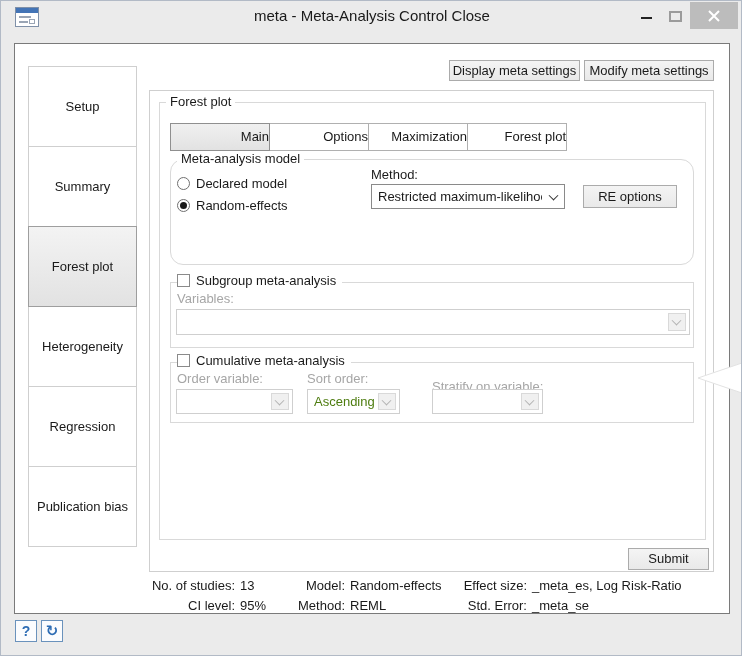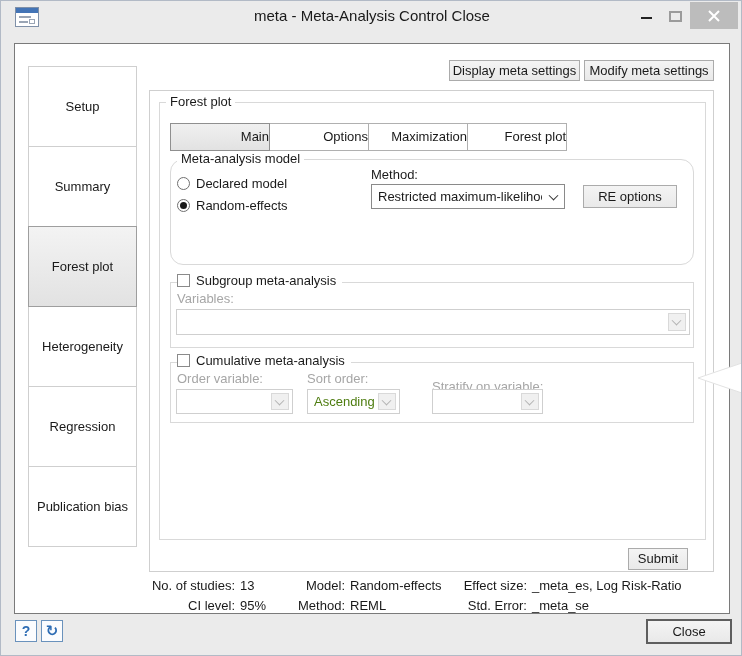--- a/index.html
+++ b/index.html
@@ -70,21 +70,21 @@
   .arrow-box { position:absolute; right:3px; top:3px; bottom:3px; width:18px; background:#f0f0f0; border:1px solid #d9d9d9; }
   .arrow-box .chev { right:5px; border-color:#b3b3b3; }
 
   .field-label { position:absolute; white-space:nowrap; }
   .gray-label { color:#a6a6a6; }
 
   
   .check-head { position:absolute; top:-10px; left:6px; background:#fff; padding:0 6px 0 0; display:flex; align-items:center; }
   .checkbox { width:13px; height:13px; border:1px solid #8a8a8a; background:#fff; margin-right:6px; flex:0 0 auto; }
 
-  .submit-btn { position:absolute; left:478px; top:457px; width:60px; height:22px; line-height:20px; }
+  .submit-btn { position:absolute; left:478px; top:457px; width:81px; height:22px; line-height:20px; }
 
   
   .status-cell { position:absolute; white-space:nowrap; }
   .lbl-r { text-align:right; }
 
   
   .sq-btn { position:absolute; top:619px; width:22px; height:22px; border:1px solid #6a92bc; background:#fbfcfe;
             display:flex; align-items:center; justify-content:center; color:#2d6cb4; font-weight:bold; }
   .help-btn { left:14px; font-size:14px; }
   .refresh-btn { left:40px; font-size:15px; font-family:"DejaVu Sans",sans-serif; }
@@ -236,19 +236,18 @@
       <span class="status-cell" style="left:335px; top:554px;">REML</span>
       <span class="status-cell lbl-r" style="left:370px; top:554px; width:142px;">Std. Error:</span>
       <span class="status-cell" style="left:517px; top:554px;">_meta_se</span>
     </div>
   </div>
 
   <button class="sq-btn help-btn">?</button>
   <button class="sq-btn refresh-btn">
       <span>↻</span>
     </button>
-  <button class="btn footer-close">Close</button>
 
   <svg class="cursor-artifact" width="46" height="32" viewBox="0 0 46 32">
     <polygon points="1,16 45,1 45,31" fill="#ffffff" stroke="#e2e2e2" stroke-width="1"></polygon>
   </svg>
 
 </div>
 
 </body></html>

